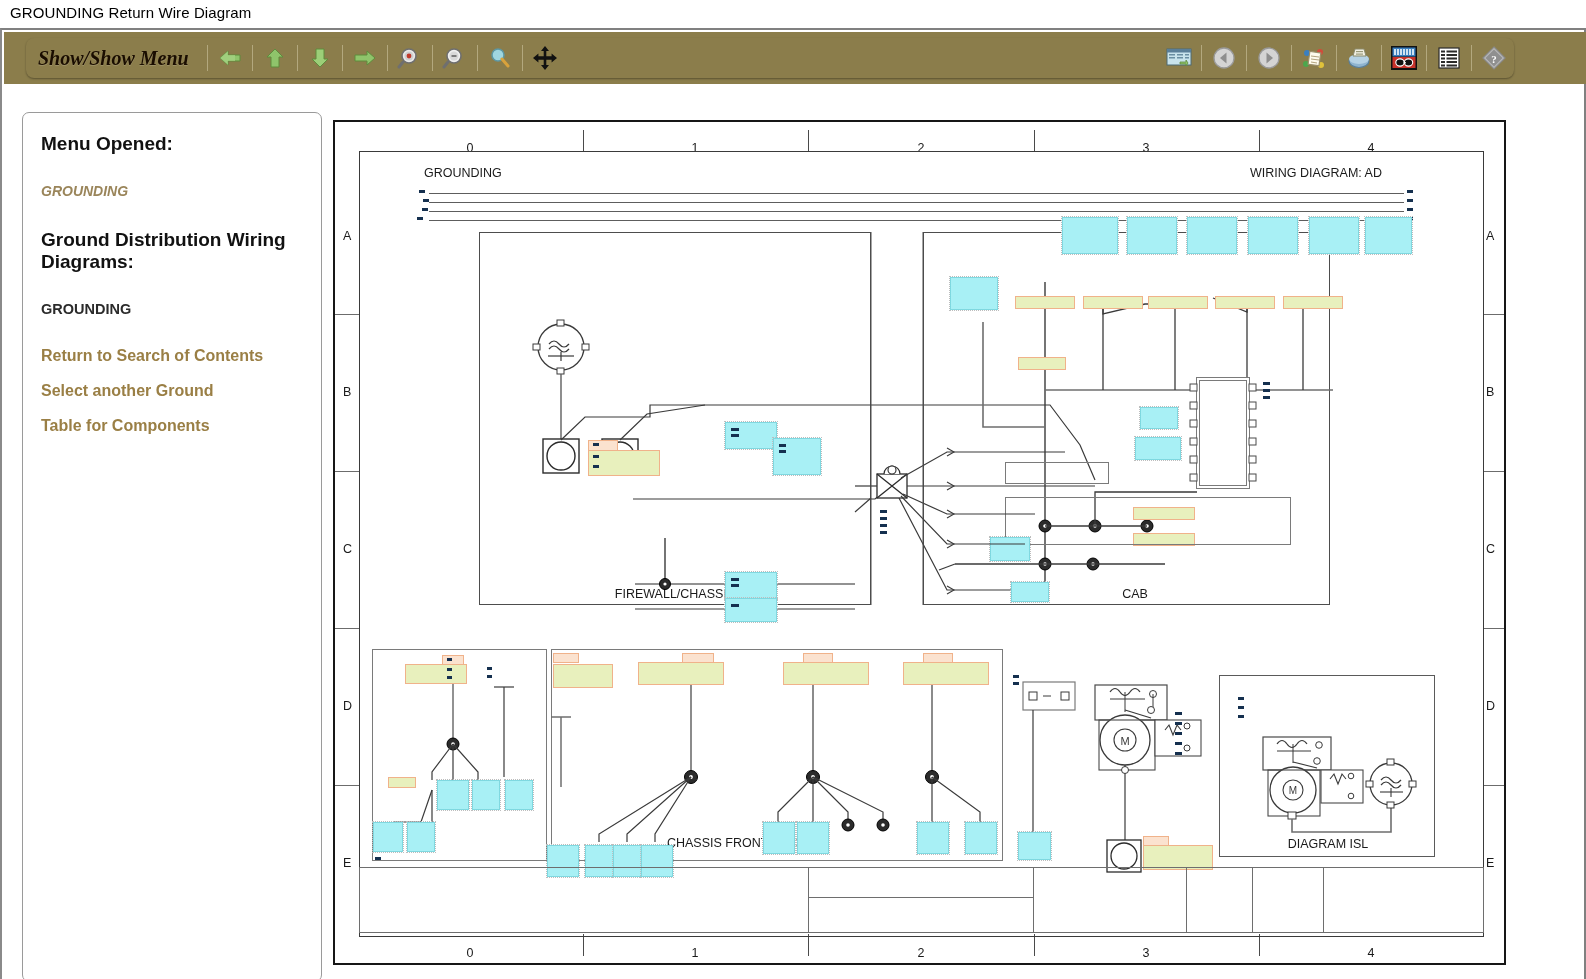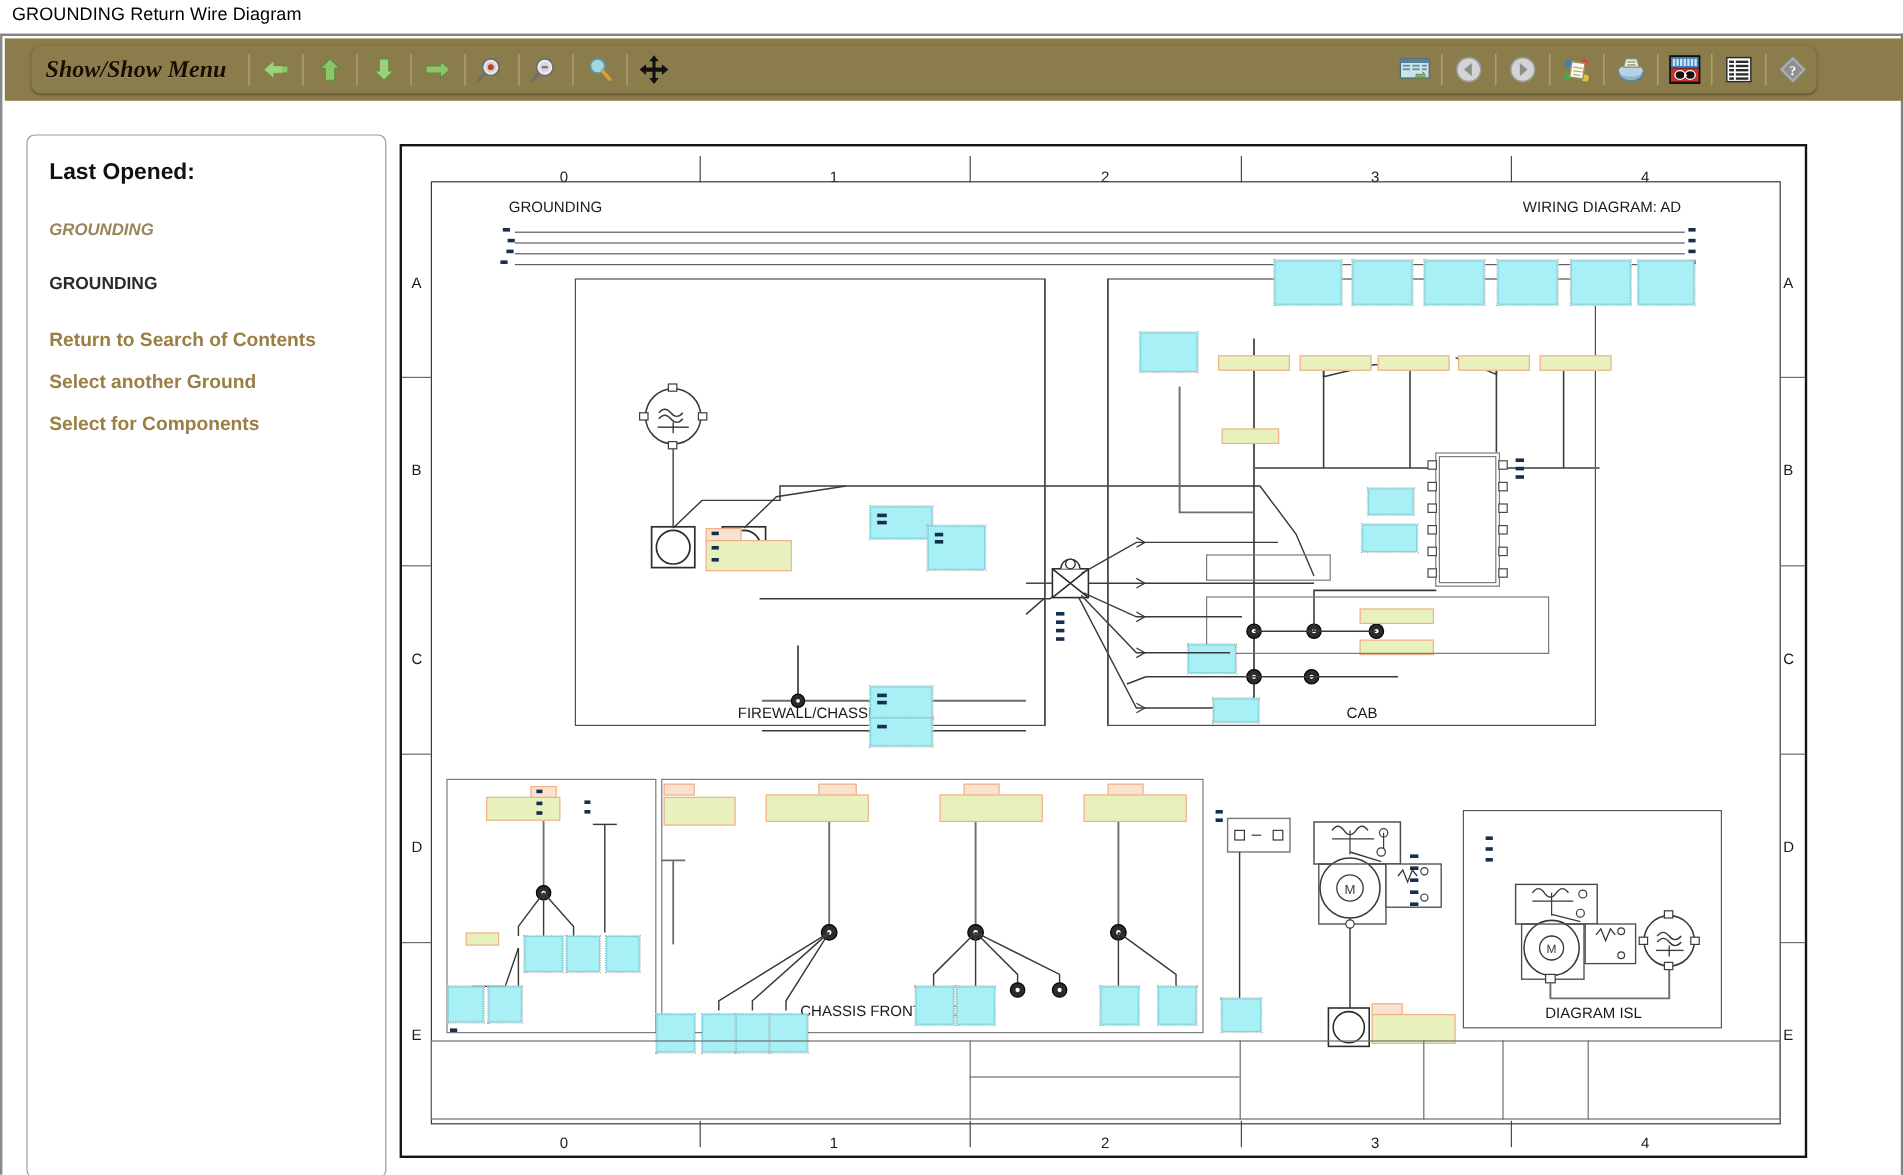--- a/index.html
+++ b/index.html
@@ -372,26 +372,27 @@
           <path d="M14 2 L25 13 L14 24 L3 13 Z" fill="#b9b9b9" stroke="#8a8a8a" stroke-width="1.2"></path>
           <path d="M14 4.5 L22.5 13 L14 21.5 L5.5 13 Z" fill="#8f8f8f"></path>
           <text x="14" y="17.5" font-family="Liberation Serif, serif" font-size="11" font-weight="bold" fill="#fff" text-anchor="middle">?</text>
         </svg>
       </div>
 
     </div>
   </div>
 
   <div id="sidebar">
-    <div class="sb-h1">Last Opened:</div>
+    <div class="sb-h1">Menu Opened:</div>
     <div class="sb-italic">GROUNDING</div>
+    <div class="sb-h2">Ground Distribution Wiring Diagrams:</div>
     <div class="sb-plain">GROUNDING</div>
     <a class="sb-link">Return to Search of Contents</a>
     <a class="sb-link">Select another Ground</a>
-    <a class="sb-link">Select for Components</a>
+    <a class="sb-link">Table for Components</a>
   </div>
 
   <div id="diagram-view">
     <div id="sheet">
 
       <div class="ruler-num" style="left:135px; top:19px;">0</div>
       <div class="ruler-num" style="left:360px; top:19px;">1</div>
       <div class="ruler-num" style="left:586px; top:19px;">2</div>
       <div class="ruler-num" style="left:811px; top:19px;">3</div>
       <div class="ruler-num" style="left:1036px;top:19px;">4</div>
@@ -426,21 +427,21 @@
       <div class="row-letter" style="left:1151px; top:584px;">D</div>
       <div class="row-letter" style="left:1151px; top:741px;">E</div>
       <div class="row-tick" style="left:1149px; top:192px; width:24px;"></div>
       <div class="row-tick" style="left:1149px; top:349px; width:24px;"></div>
       <div class="row-tick" style="left:1149px; top:506px; width:24px;"></div>
       <div class="row-tick" style="left:1149px; top:663px; width:24px;"></div>
 
       <div id="drawing-border"></div>
 
       <div class="lbl" style="left:89px; top:44px;">GROUNDING</div>
-      <div class="lbl" style="left:934px; top:44px;">WIRING DIAGRAM: AD</div>
+      <div class="lbl" style="left:915px; top:44px;">WIRING DIAGRAM: AD</div>
 
       <div class="bus-line" style="left:94px; top:71px;  width:975px;"></div>
       <div class="bus-line" style="left:94px; top:80px;  width:975px;"></div>
       <div class="bus-line" style="left:94px; top:89px;  width:975px;"></div>
       <div class="bus-line" style="left:94px; top:98px;  width:975px;"></div>
       <div class="mark" style="left:84px; top:68px; width:6px;"></div>
       <div class="mark" style="left:88px; top:77px; width:6px;"></div>
       <div class="mark" style="left:87px; top:86px; width:6px;"></div>
       <div class="mark" style="left:82px; top:95px; width:6px;"></div>
       <div class="mark" style="left:1072px; top:68px; width:6px;"></div>

